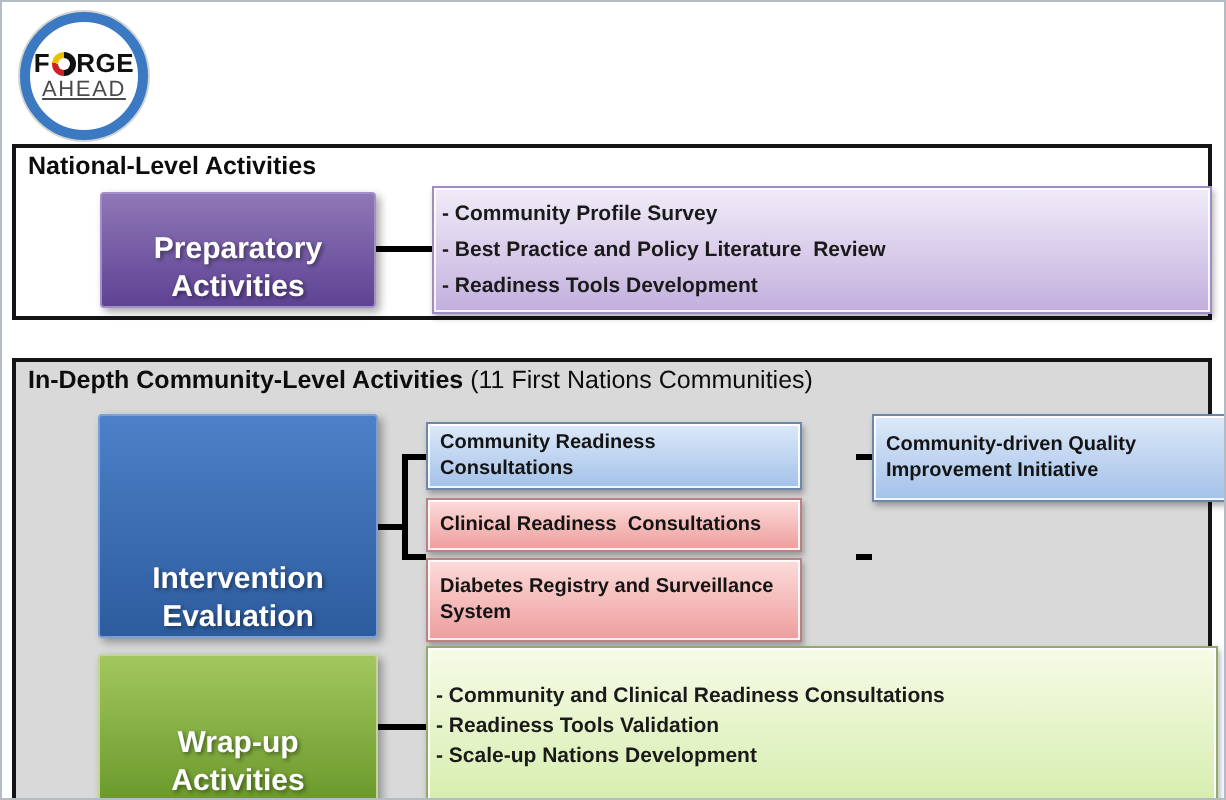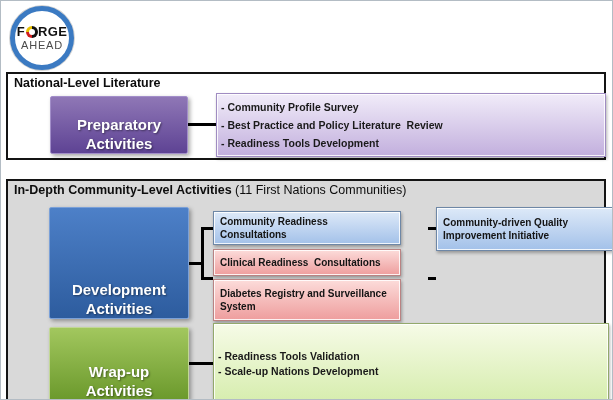--- a/index.html
+++ b/index.html
@@ -4,21 +4,21 @@
 <style>
   html,body { margin:0; padding:0; background:#fff; font-family:"Liberation Sans", sans-serif; }
   .canvas { position:relative; width:613px; height:400px; background:#fff; border:1px solid #b3bcc4; box-sizing:border-box; overflow:hidden; }
 
   
   .logo { position:absolute; left:9px; top:5px; width:64px; height:64px; border:5px solid #3b7ac2; border-radius:50%; background:#fff; box-sizing:border-box; display:flex; flex-direction:column; align-items:center; justify-content:center; box-shadow:0 0 0 1px #d4d4d4; }
   .logo-line1 { font-size:13px; font-weight:bold; color:#111; letter-spacing:0.3px; display:flex; align-items:center; line-height:14px; }
   .logo-o { display:inline-block; width:12px; height:12px; border-radius:50%; margin:0 0.5px;
             background:conic-gradient(#111 0 0.5turn, #cf1f1f 0.5turn 0.76turn, #e8c000 0.76turn 1turn); position:relative; }
   .logo-o::after { content:""; position:absolute; left:3px; top:3px; width:6px; height:6px; background:#fff; border-radius:50%; }
-  .logo-line2 { font-size:11px; color:#4a4a4a; letter-spacing:0.8px; line-height:13px; }
+  .logo-line2 { font-size:11px; color:#4a4a4a; letter-spacing:0.8px; line-height:13px;text-decoration:underline; }
 
   
   .section { position:absolute; left:5px; width:600px; border:2px solid #141414; box-sizing:border-box; }
   .sec-national { top:71px; height:88px; background:#fff; }
   .sec-indepth  { top:162px; height:231px; background:#d9d9d9;margin-top:16px; }
   .sec-title { position:absolute; left:6px; top:2px; font-size:12.5px; font-weight:bold; color:#0d0d0d; white-space:nowrap; }
   .sec-title .note { font-weight:normal; }
 
   
   .cmd { position:absolute; border-radius:2px; display:flex; align-items:flex-end; justify-content:center; text-align:center;
@@ -65,21 +65,21 @@
   <div class="logo">
     <div class="logo-line1">
       <span>F</span>
         <span class="logo-o"></span>
         <span>RGE</span>
     </div>
     <div class="logo-line2">AHEAD</div>
   </div>
 
   <div class="section sec-national">
-    <div class="sec-title">National-Level Literature</div>
+    <div class="sec-title">National-Level Activities</div>
 
     <div class="cmd purple">
       <span>Preparatory Activities</span>
     </div>
 
     <div class="conn" style="left:180px; top:49px; width:28px; height:3px;"></div>
 
     <div class="listbox lavender">
       <div class="li">- Community Profile Survey</div>
       <div class="li">- Best Practice and Policy Literature  Review</div>
@@ -87,21 +87,21 @@
     </div>
   </div>
 
   <div class="section sec-indepth">
     <div class="sec-title">
       <span>In-Depth Community-Level Activities</span>
       <span class="note">(11 First Nations Communities)</span>
     </div>
 
     <div class="cmd blue">
-      <span>Development Activities</span>
+      <span>Intervention Evaluation</span>
     </div>
 
     <div class="conn" style="left:181px; top:81px; width:14px; height:3px;"></div>
     <div class="conn" style="left:193px; top:46px; width:3px; height:53px;"></div>
     <div class="conn" style="left:193px; top:46px; width:12px; height:3px;"></div>
     <div class="conn" style="left:193px; top:96px; width:12px; height:3px;"></div>
 
     <div class="cell cell-blue m m1">
       <span>Community Readiness Consultations</span>
     </div>
@@ -118,18 +118,19 @@
     <div class="cell cell-blue r r1">
       <span class="wrapspan">Community-driven Quality Improvement Initiative</span>
     </div>
 
     <div class="cmd green">
       <span>Wrap-up Activities</span>
     </div>
     <div class="conn" style="left:181px; top:181px; width:24px; height:3px;"></div>
 
     <div class="listbox lgreen">
+      <div class="li">- Community and Clinical Readiness Consultations</div>
       <div class="li">- Readiness Tools Validation</div>
       <div class="li">- Scale-up Nations Development</div>
     </div>
   </div>
 
 </div>
 
 </body></html>

